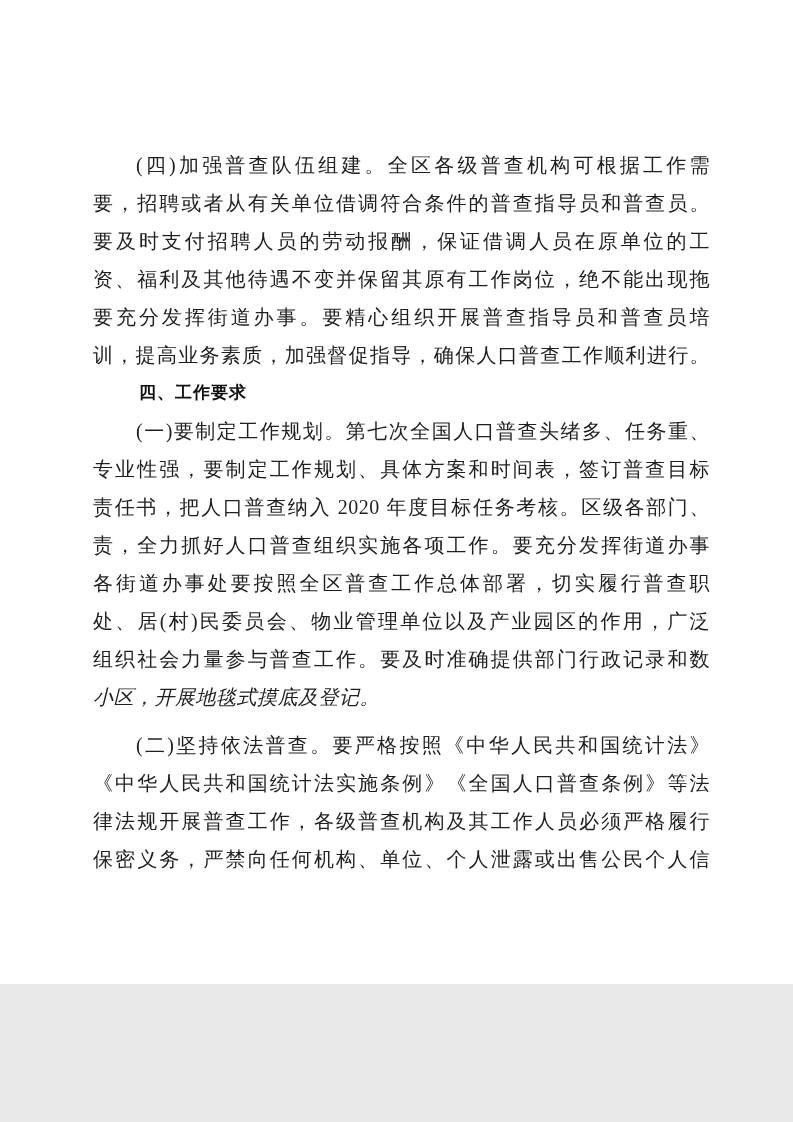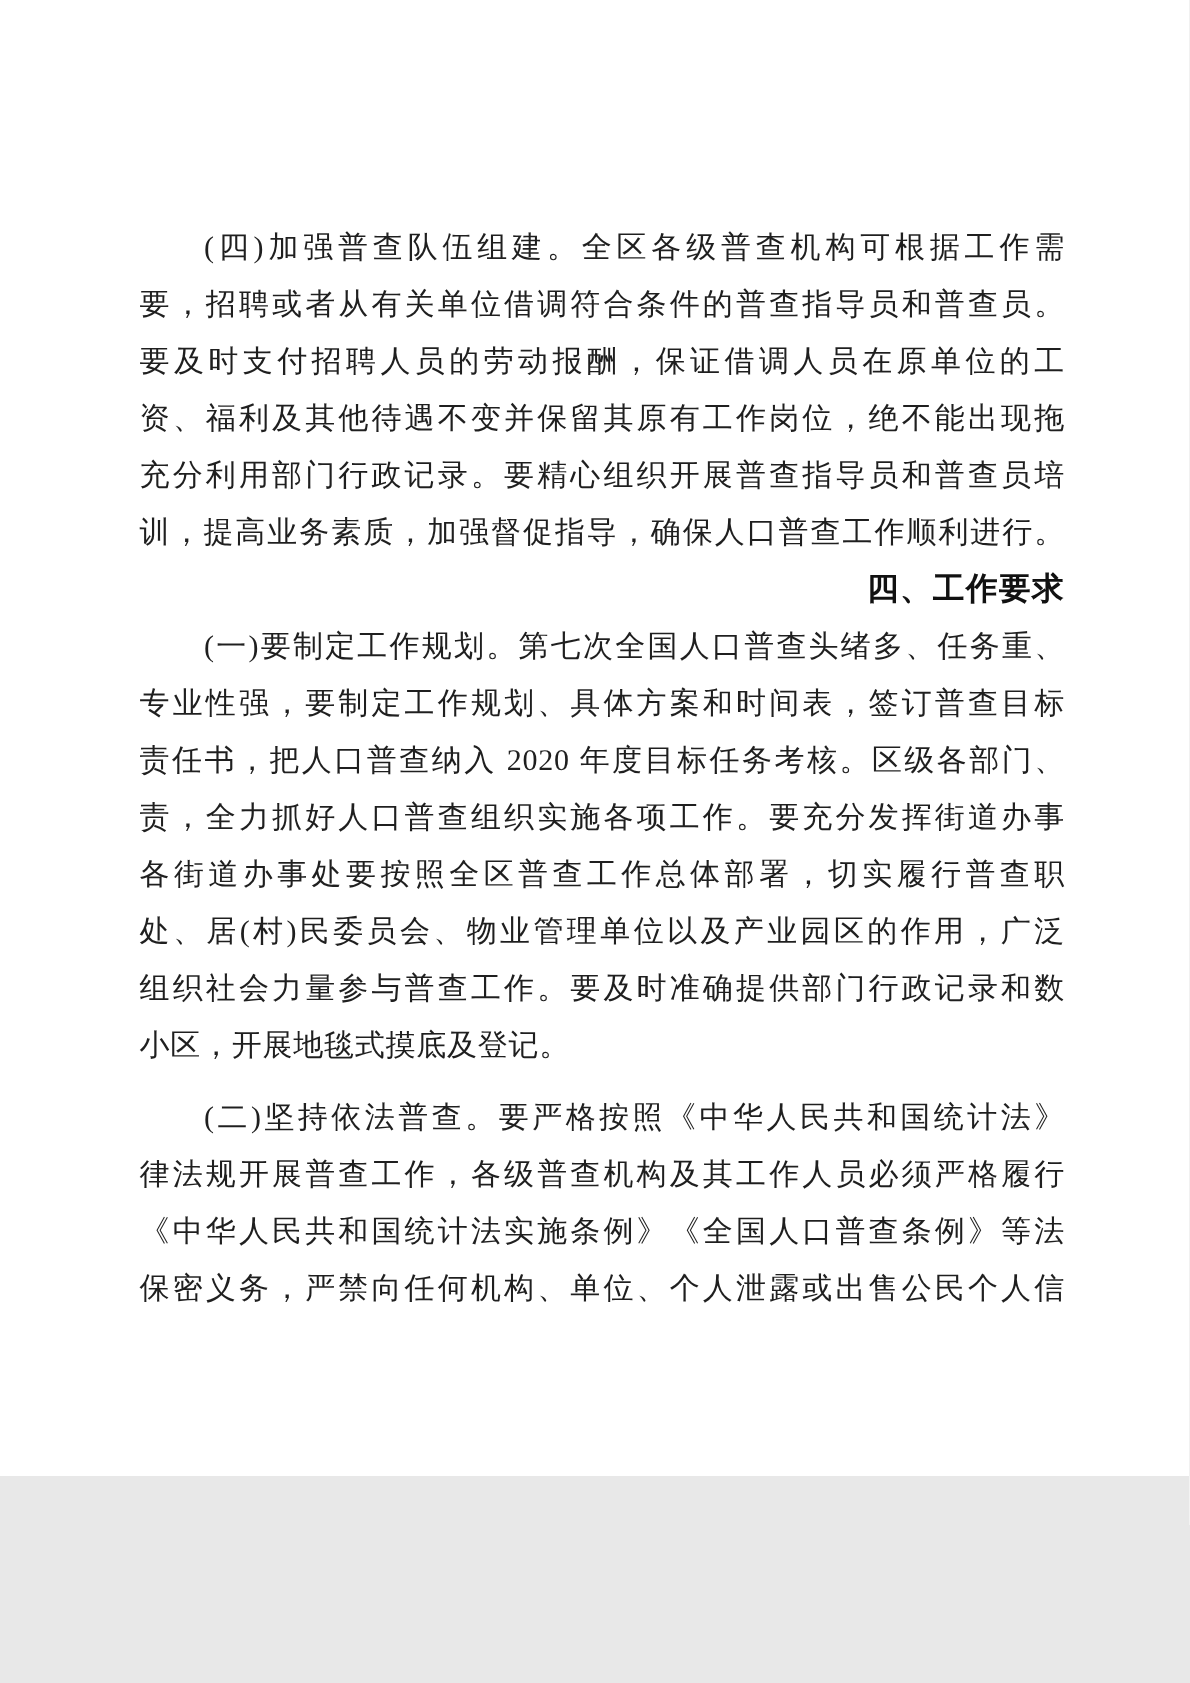--- a/index.html
+++ b/index.html
@@ -36,31 +36,31 @@
     text-justify: inter-character;
     white-space: nowrap;
     letter-spacing: 0.5px;
   }
   .line.indent {
     padding-left: 43px;
   }
   .line.short {
     text-align: right;
     text-align-last: left;
+    font-style: italic;
   }
   .heading-line {
     font-family: "Liberation Sans", "DejaVu Sans", sans-serif;
     font-weight: bold;
-    font-size: 21px;
+    font-size: 17px;
     line-height: 38px;
     height: 38px;
     padding-left: 46px;
     letter-spacing: 1px;
     color: #111111;
-    text-align: right;
   }
   .para3 {
     margin-top: 10px;
   }
   .page-number {
     position: absolute;
     left: 596px;
     top: 1006px;
     width: 100px;
     font-size: 17px;
@@ -74,40 +74,40 @@
 <body>
 
 <div class="page">
   <div class="text-block">
 
     <div class="para">
       <div class="line indent">(四)加强普查队伍组建。全区各级普查机构可根据工作需</div>
       <div class="line">要，招聘或者从有关单位借调符合条件的普查指导员和普查员。</div>
       <div class="line">要及时支付招聘人员的劳动报酬，保证借调人员在原单位的工</div>
       <div class="line">资、福利及其他待遇不变并保留其原有工作岗位，绝不能出现拖</div>
-      <div class="line">充分利用部门行政记录。要精心组织开展普查指导员和普查员培</div>
+      <div class="line">要充分发挥街道办事。要精心组织开展普查指导员和普查员培</div>
       <div class="line">训，提高业务素质，加强督促指导，确保人口普查工作顺利进行。</div>
     </div>
 
     <div class="heading-line">四、工作要求</div>
 
     <div class="para">
       <div class="line indent">(一)要制定工作规划。第七次全国人口普查头绪多、任务重、</div>
       <div class="line">专业性强，要制定工作规划、具体方案和时间表，签订普查目标</div>
       <div class="line">责任书，把人口普查纳入 2020 年度目标任务考核。区级各部门、</div>
       <div class="line">责，全力抓好人口普查组织实施各项工作。要充分发挥街道办事</div>
       <div class="line">各街道办事处要按照全区普查工作总体部署，切实履行普查职</div>
       <div class="line">处、居(村)民委员会、物业管理单位以及产业园区的作用，广泛</div>
       <div class="line">组织社会力量参与普查工作。要及时准确提供部门行政记录和数</div>
       <div class="line short">小区，开展地毯式摸底及登记。</div>
     </div>
 
     <div class="para para3">
       <div class="line indent">(二)坚持依法普查。要严格按照《中华人民共和国统计法》</div>
+      <div class="line">《中华人民共和国统计法实施条例》《全国人口普查条例》等法</div>
       <div class="line">律法规开展普查工作，各级普查机构及其工作人员必须严格履行</div>
-      <div class="line">《中华人民共和国统计法实施条例》《全国人口普查条例》等法</div>
       <div class="line">保密义务，严禁向任何机构、单位、个人泄露或出售公民个人信</div>
     </div>
 
   </div>
 
   <div class="page-number">— 7 —</div>
 </div>
 
 </body></html>

